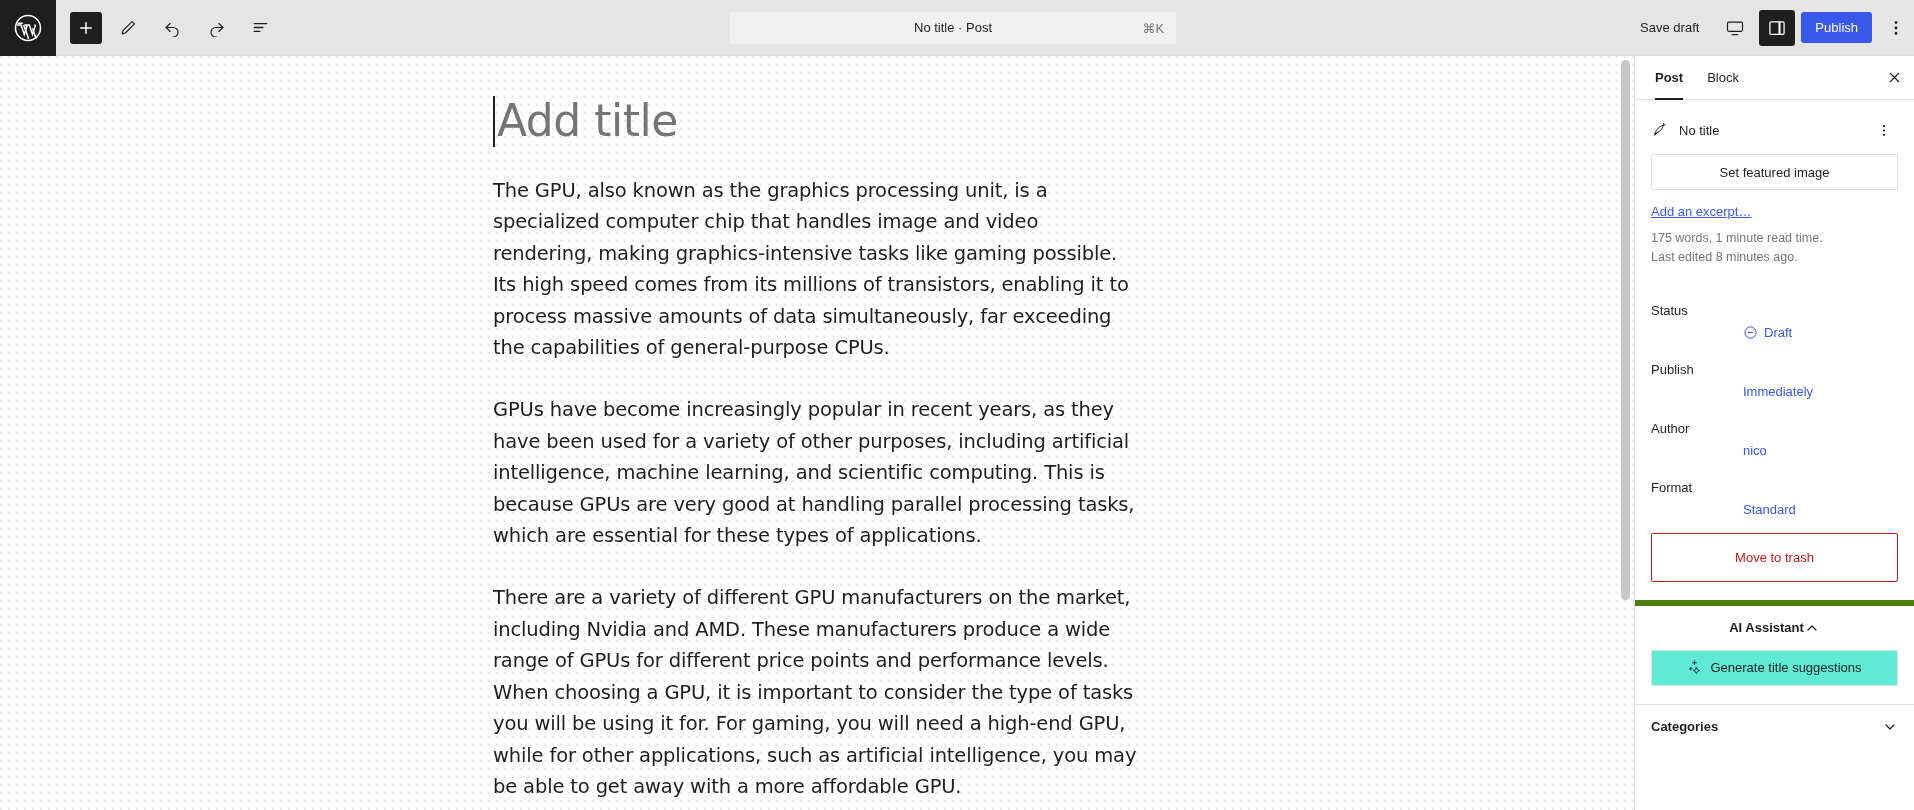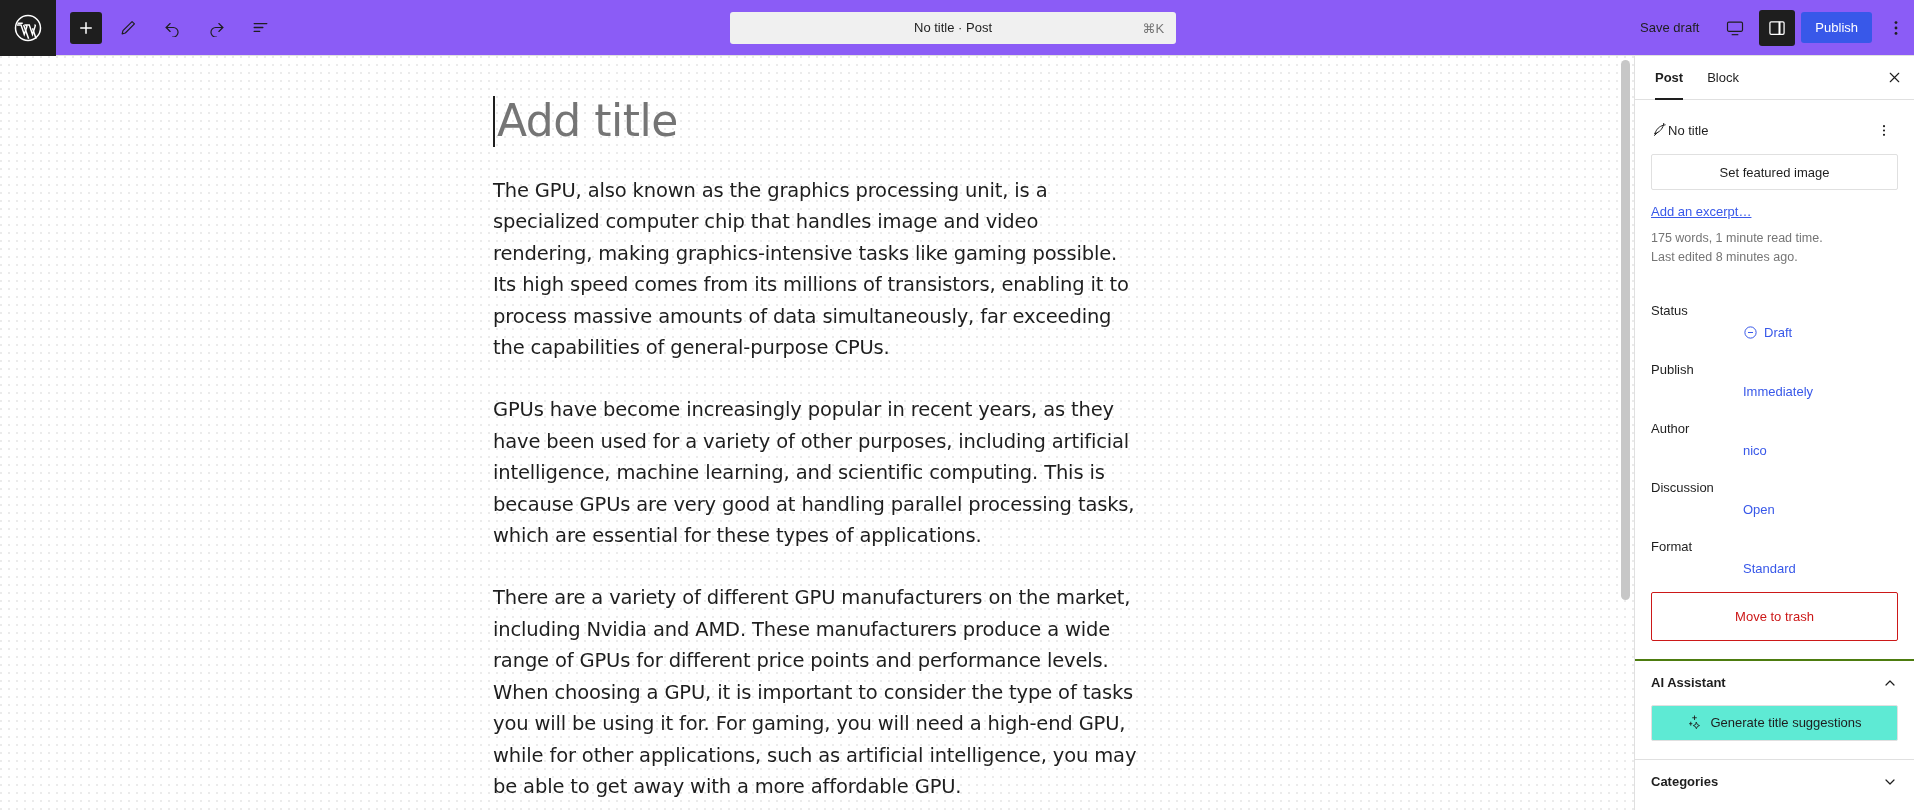--- a/index.html
+++ b/index.html
@@ -10,21 +10,21 @@
     font-family: "Liberation Sans", sans-serif;
     background: #fff;
     color: #1e1e1e;
   }
   #app { position: relative; width: 1914px; height: 810px; display: flex; flex-direction: column; }
 
   
   .topbar {
     height: 56px; min-height: 56px;
     display: flex; align-items: center;
-    background: #8b5cf6;
+    background: #e5e5e5;
     border-bottom: 1px solid #e0e0e0;
     position: relative;
     z-index: 20;
   }
   .wp-logo {
     width: 56px; height: 56px;
     background: #1e1e1e;
     display: flex; align-items: center; justify-content: center;
     color: #fff;
     flex: 0 0 56px;
@@ -145,21 +145,21 @@
     content: ""; position: absolute; left: 12px; right: 12px; bottom: 0;
     height: 2px; background: #1e1e1e;
   }
   .sb-close {
     margin-left: auto; width: 32px; height: 32px;
     display: flex; align-items: center; justify-content: center;
     background: transparent; border: none; cursor: pointer; color: #1e1e1e;
   }
 
   .sb-section { padding: 12px 16px 0 16px; }
-  .sb-doc-row { display: flex; align-items: center; gap: 0; padding: 4px 0 10px 0; }
+  .sb-doc-row { display: flex; align-items: center; gap: 11px; padding: 4px 0 10px 0; }
   .sb-doc-icon { color: #1e1e1e; display: flex; }
   .sb-doc-title { font-size: 13px; color: #1e1e1e; }
   .sb-kebab { margin-left: auto; width: 28px; height: 28px; display: flex; align-items: center; justify-content: center; background: transparent; border: none; cursor: pointer; color: #1e1e1e; }
 
   .featured-btn {
     width: 100%; height: 36px;
     border: 1px solid #e0e0e0; border-radius: 2px;
     background: #fff; color: #1e1e1e; font-size: 13px;
     cursor: pointer;
   }
@@ -189,21 +189,21 @@
     display: flex; align-items: center; justify-content: space-between;
     font-size: 13px; font-weight: 600; cursor: pointer;
   }
   .panel-hdr .chev { color: #1e1e1e; display: flex; }
   .ai-btn {
     margin: 0 16px; width: calc(100% - 32px); height: 36px;
     border: 1px solid #e0e0e0; border-radius: 2px; background: #5eead4;
     display: flex; align-items: center; justify-content: center; gap: 8px;
     font-size: 13px; color: #1e1e1e; cursor: pointer;
   }
-  .panel-hdr.bordered-top { border-top: 2px solid #4d7c0f; }
+  .panel-hdr.bordered-top { border-top: 6px solid #4d7c0f; justify-content: center; }
 </style>
 </head>
 <body>
 
 <div id="app">
 
   <div class="topbar">
     <div class="wp-logo">
       <svg width="30" height="30" viewBox="0 0 24 24" fill="none" stroke="currentColor" stroke-width="1.2">
         <circle cx="12" cy="12" r="10"></circle>
@@ -346,24 +346,20 @@
           <span class="value">Immediately</span>
         </div>
 
 
         <div class="sb-row">
           <span class="label">Author</span>
           <span class="value">nico</span>
         </div>
 
 
-        <div class="sb-row">
-          <span class="label">Discussion</span>
-          <span class="value">Open</span>
-        </div>
 
         <div class="sb-row">
           <span class="label">Format</span>
           <span class="value">Standard</span>
         </div>
       </div>
 
       <button class="trash-btn">Move to trash</button>
 
       <div class="panel-hdr bordered-top">

